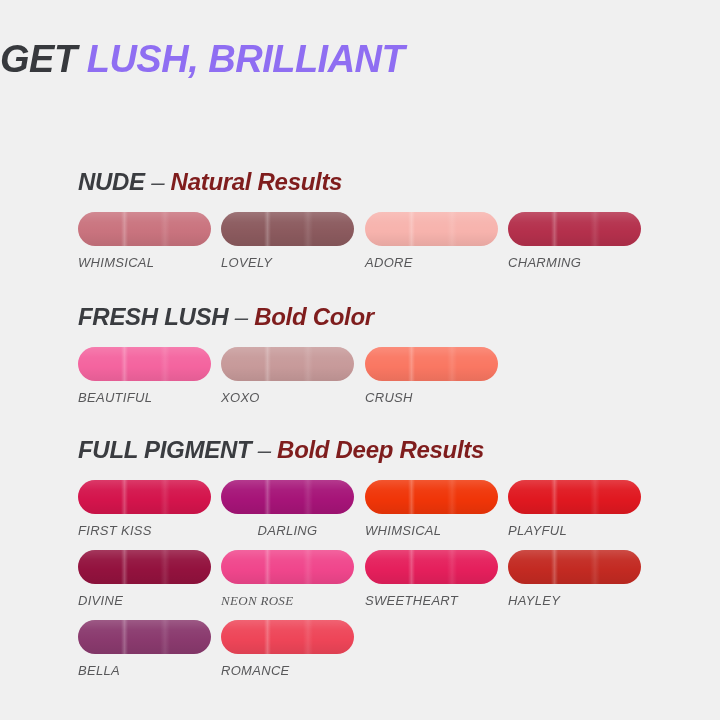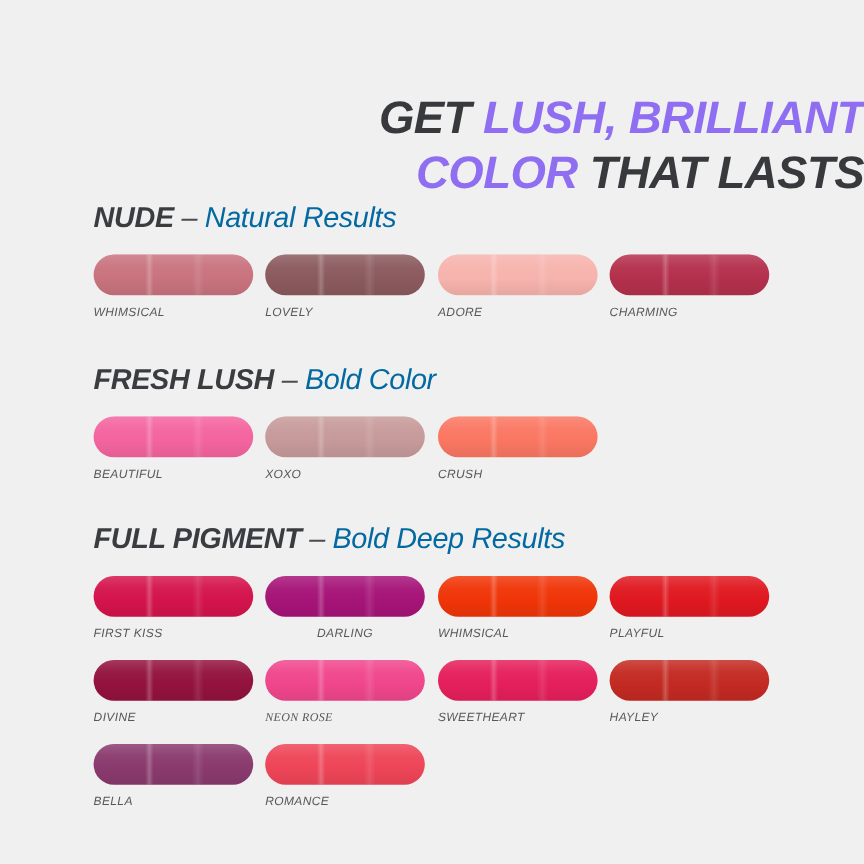--- a/index.html
+++ b/index.html
@@ -14,44 +14,43 @@
   #page {
     position:relative;
     width:720px; height:720px;
     background:#f0f0f0;
   }
 
   
   .headline {
     position:absolute;
     top:36px; left:0; right:0;
-    text-align:right;
+    text-align:left;
     font-size:38px;
     font-weight:bold;
     font-style:italic;
     letter-spacing:-0.5px;
     line-height:1.22;
     color:#37393d;
-    margin-top:40px;
   }
   .headline .accent { color:#8f6ef2; }
 
   
   .section { position:absolute; left:78px; }
   .section-title {
     font-style:italic;
     font-size:24px;
     color:#3a3c40;
     white-space:nowrap;
     letter-spacing:-0.3px;
   }
   .section-title .strong { font-weight:bold; }
   .section-title .light {
-    font-weight:400;
-    color:#0369a1;
+    font-weight:700;
+    color:#7f1d1d;
   }
   .section-title .dash { font-weight:400; color:#4a4c50; }
 
   
   .swatch-row {
     position:absolute;
     left:0;
     width:600px;
   }
   .swatch-cell {
@@ -91,34 +90,33 @@
     left:62%;
     width:10px;
     background:linear-gradient(to right,
       rgba(255,255,255,0.00),
       rgba(255,255,255,0.10),
       rgba(255,255,255,0.00));
   }
   .swatch-label {
     margin-top:9px;
     font-style:italic;
-    font-size:10px;
+    font-size:13px;
     letter-spacing:0.3px;
     color:#58585a;
     white-space:nowrap;
   }
 </style>
 </head>
 <body>
 
 <div id="page">
 
   <div class="headline">
     <div><span>GET </span><span class="accent">LUSH, BRILLIANT</span></div>
-    <div><span class="accent">COLOR</span><span> THAT LASTS</span></div>
   </div>
 
   <div id="sections-root">
       <div class="section" style="top: 168px;">
         <div class="section-title"><span class="strong">NUDE</span><span class="dash"> – </span><span class="light">Natural Results</span></div>
         <div class="swatch-row" style="top: 44px;">
           <div class="swatch-cell" style="left: 0px;">
             <div class="swatch" style="background: rgb(201, 115, 126);">
               <div class="sheen"></div>
               <div class="streak"></div>

